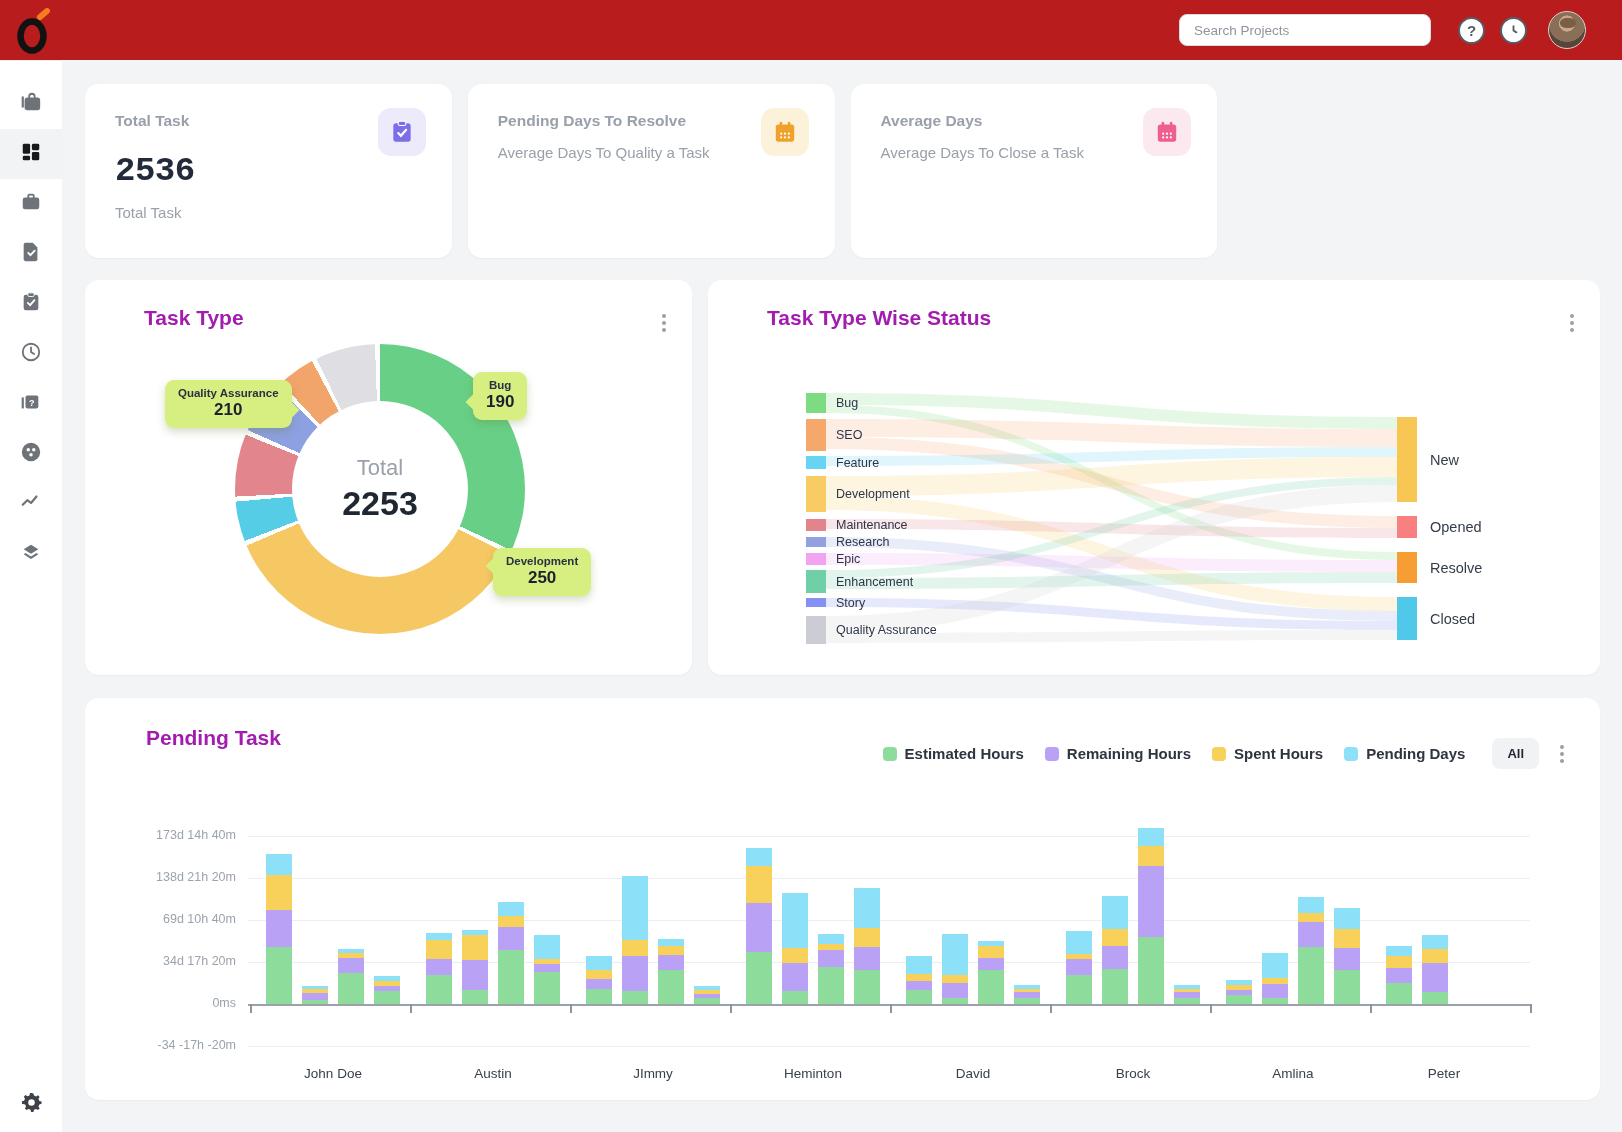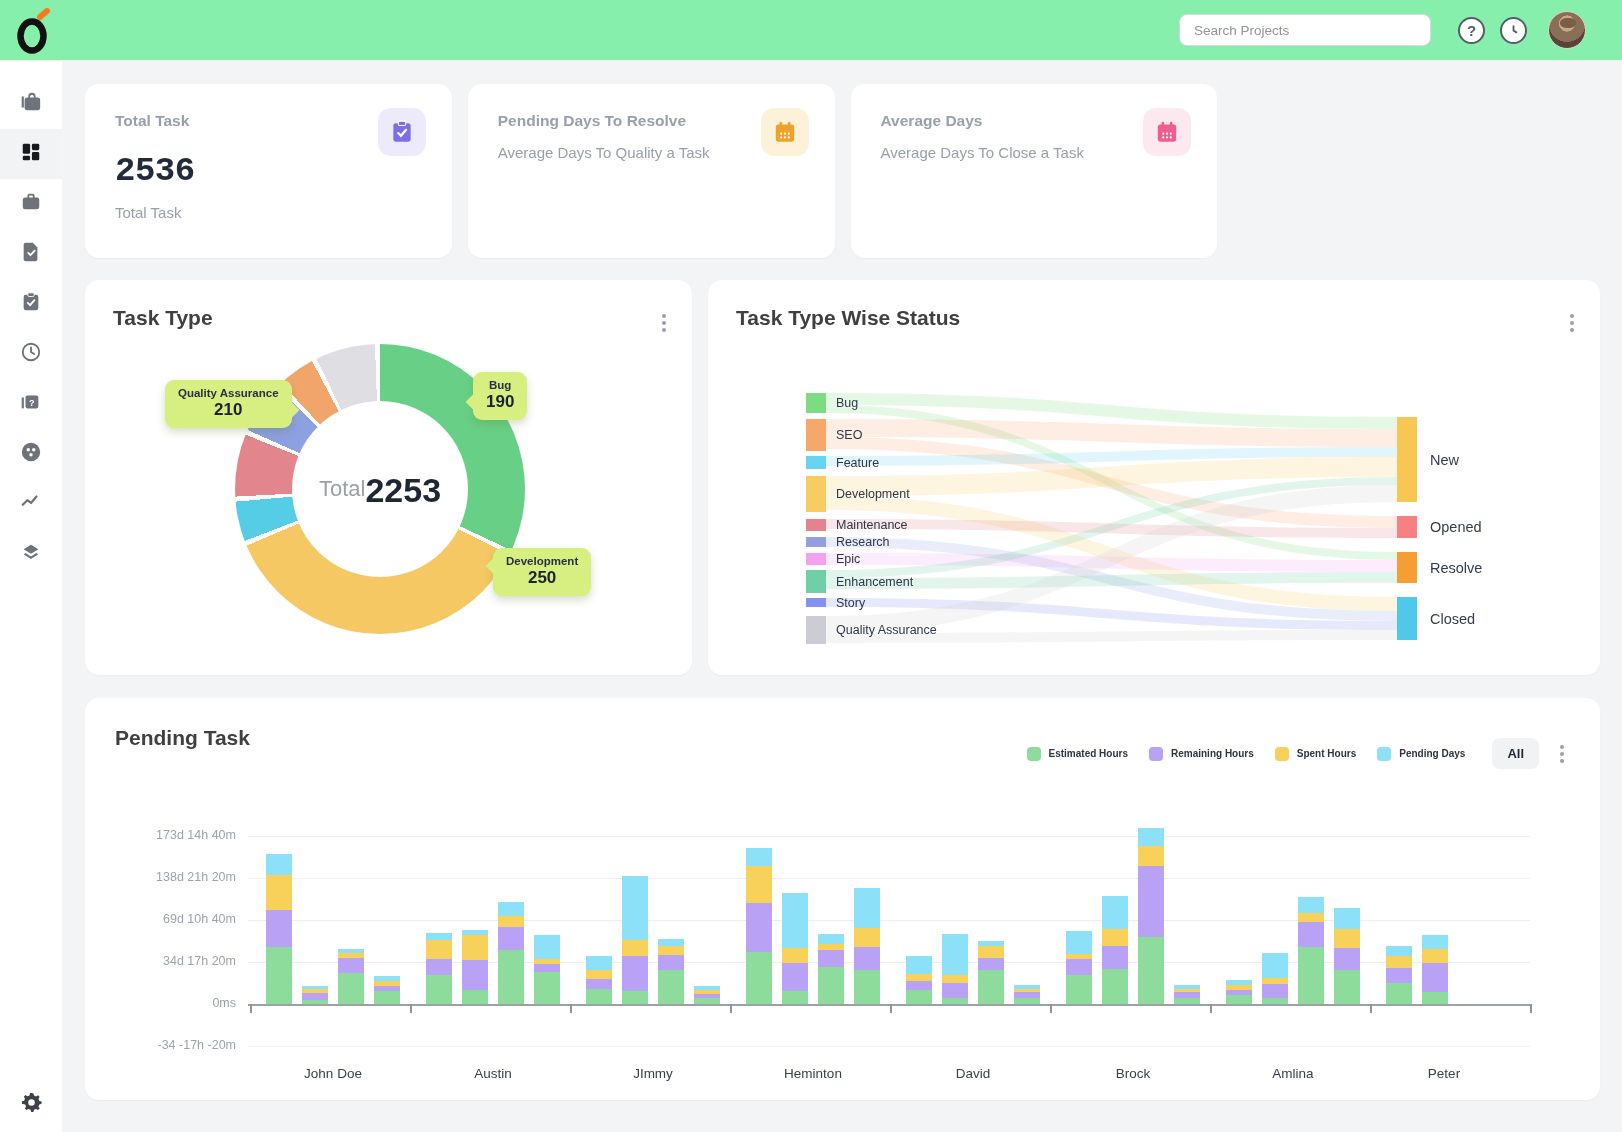--- a/index.html
+++ b/index.html
@@ -1,19 +1,19 @@
 <!DOCTYPE html>
 <html><head>
 <meta charset="utf-8">
 <style>
   * { margin:0; padding:0; box-sizing:border-box; }
   html,body { width:1622px; height:1132px; overflow:hidden;
     font-family:"Liberation Sans","DejaVu Sans",sans-serif; background:#f3f4f6; }
   
-  .topbar { position:fixed; top:0; left:0; width:1622px; height:60px; background:#86efac; z-index:30;
+  .topbar { position:fixed; top:0; left:0; width:1622px; height:60px; background:#b91c1c; z-index:30;
     display:flex; align-items:center; }
   .logo { position:absolute; left:16px; top:8px; }
   .tb-right { position:absolute; right:36px; top:0; height:60px; display:flex; align-items:center; gap:15px; }
   .search { width:252px; height:32px; border:1px solid #d7dadf; border-radius:8px; padding:0 14px;
     font-size:13.5px; color:#333; outline:none; background:#fff; margin-right:12px;}
   .search::placeholder { color:#8f959e; }
   .round-ic { width:27px; height:27px; border:2.2px solid #565d66; border-radius:50%; color:#565d66;
     display:flex; align-items:center; justify-content:center; font-size:15px; font-weight:bold; background:#fff; cursor:pointer;}
   .avatar { width:38px; height:38px; border-radius:50%; margin-left:6px; cursor:pointer;
     background:radial-gradient(circle at 50% 32%, #c9a88a 0 26%, #8a6f58 27% 60%, #574539 61%);
@@ -31,41 +31,41 @@
   .card { background:#fff; border-radius:14px; box-shadow:0 1px 2px rgba(30,35,48,.04); }
   .stat-card { height:174px; position:relative; padding:28px 30px; }
   .stat-label { font-size:15.5px; color:#99a0aa; font-weight:600; }
   .stat-value { margin-top:22px; font-size:34px; font-weight:800; color:#222b3a; letter-spacing:-.5px;font-family:Liberation Mono, monospace;}
   .stat-value .unit { font-size:21px; font-weight:700; }
   .stat-cap { margin-top:14px; font-size:15px; color:#99a0aa; }
   .stat-ic { position:absolute; top:24px; right:26px; width:48px; height:48px; border-radius:13px;
     display:flex; align-items:center; justify-content:center; }
   .charts-row { display:grid; grid-template-columns:607px 1fr; gap:16px; margin-top:22px; }
   .panel { position:relative; height:395px; padding:26px 28px; }
-  .panel-title { font-size:21px; font-weight:700; color:#404040; }
+  .panel-title { font-size:21px; font-weight:700; color:#a21caf;margin-left:31px; }
   .dots { position:absolute; top:34px; right:26px; color:#9aa0a8; font-size:17px; line-height:5px;
     cursor:pointer; display:flex; flex-direction:column; gap:3px; align-items:center;}
   .dots i{width:4px;height:4px;border-radius:50%;background:#9aa0a8;}
   
   .donut-wrap { position:absolute; left:150px; top:64px; width:290px; height:290px; }
   .donut { width:290px; height:290px; border-radius:50%; }
   .donut-hole { position:absolute; left:57px; top:57px; width:176px; height:176px; border-radius:50%; background:#fff;
-    display:flex; flex-direction:row; align-items:center; justify-content:center; }
+    display:flex; flex-direction:column; align-items:center; justify-content:center; }
   .donut-total-label { font-size:22px; color:#9aa1ab; }
   .donut-total-value { font-size:34px; font-weight:700; color:#1f2733; margin-top:3px;}
   .callout { position:absolute; background:#d6ef80; border-radius:9px; padding:7px 13px 8px;
     box-shadow:0 4px 9px rgba(90,120,30,.25); text-align:center; z-index:5;}
   .callout .cname { font-size:11.5px; font-weight:600; color:#273142; }
   .callout .cval { font-size:17px; font-weight:800; color:#1a2230; margin-top:1px;}
   .callout .tip { position:absolute; width:12px; height:12px; background:#d6ef80; transform:rotate(45deg); }
   
   .pending { margin-top:23px; height:402px; position:relative; padding:28px 30px; }
   .pending-head { display:flex; align-items:center; }
   .legend { position:absolute; right:36px; top:40px; display:flex; align-items:center; gap:21px; }
-  .leg-item { display:flex; align-items:center; gap:8px; font-size:10px; font-weight:700; color:#2e3440;}
+  .leg-item { display:flex; align-items:center; gap:8px; font-size:15px; font-weight:700; color:#2e3440;}
   .leg-sw { width:14px; height:14px; border-radius:4px; }
   .all-btn { background:#f1f2f4; border:none; border-radius:8px; font-size:13px; font-weight:700; color:#1f2733;
     padding:8px 15px; margin-left:6px; cursor:pointer;}
   .chart-area { position:absolute; left:0; top:0; width:100%; height:100%; }
   .gridline { position:absolute; height:1px; background:#eceef1; }
   .ylab { position:absolute; font-size:12.5px; color:#9ba3ad; text-align:right; width:110px; }
   .axis { position:absolute; height:2px; background:#9aa1a8; }
   .tick { position:absolute; width:1.5px; height:9px; background:#8d949c; }
   .bar { position:absolute; width:26px; display:flex; flex-direction:column-reverse; cursor:pointer;}
   .seg { width:26px; }

